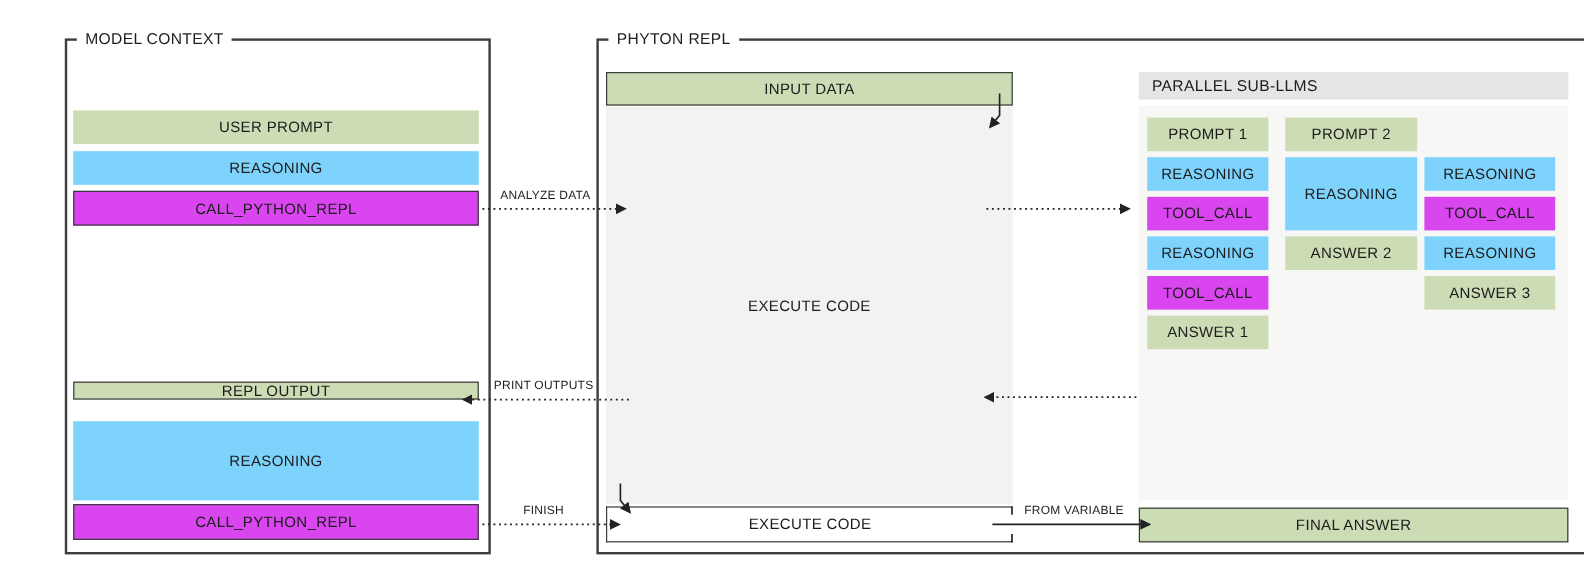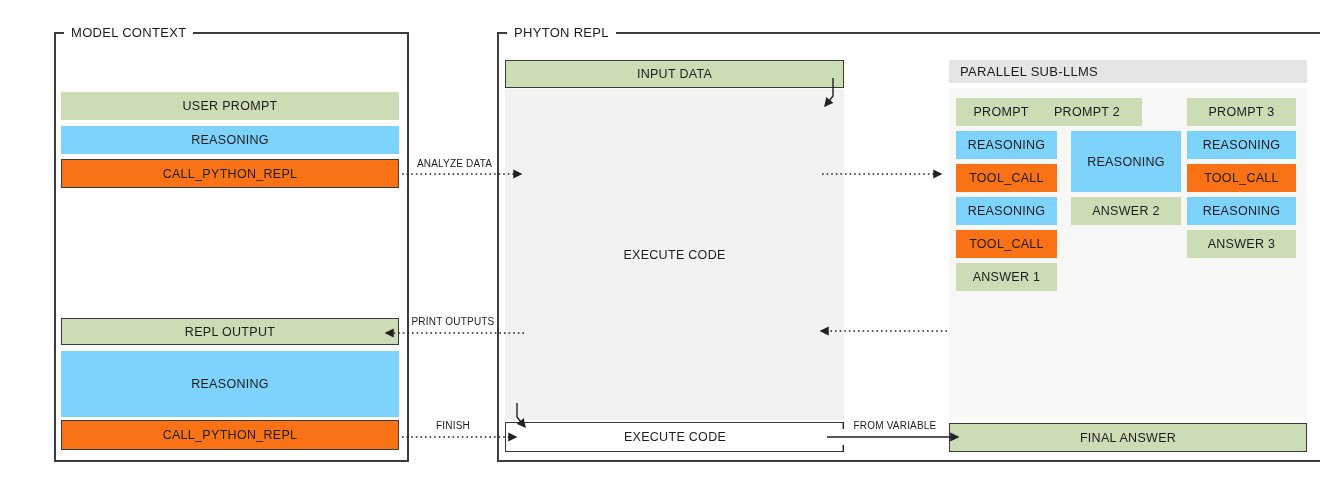--- a/index.html
+++ b/index.html
@@ -31,21 +31,21 @@
   .block{
     position:absolute;
     display:flex;align-items:center;justify-content:center;
     font-size:12.5px;letter-spacing:0.3px;
     box-sizing:border-box;
     white-space:nowrap;
     z-index:2;
   }
   .green{background:#ccdcb4;}
   .lav{background:#7dd3fc;}
-  .pink{background:#f97316;}
+  .pink{background:#d946ef;}
   .bordered{border:1.6px solid #3a3a3a;}
   .gray-area{
     position:absolute;
     background:#f2f2f1;
     display:flex;align-items:center;justify-content:center;
     font-size:12.5px;letter-spacing:0.3px;
     z-index:1;
   }
   .exec-box{
     position:absolute;
@@ -92,21 +92,21 @@
 <body>
 
 <div class="canvas">
 
   <div class="outer" style="left:30px;top:32px;width:355px;height:430px"></div>
   <div class="boxlabel" style="left:40px;top:25px">MODEL CONTEXT</div>
 
   <div class="block green" style="left:37px;top:92px;width:338px;height:28px">USER PROMPT</div>
   <div class="block lav" style="left:37px;top:126px;width:338px;height:28px">REASONING</div>
   <div class="block pink bordered" style="left:37px;top:159px;width:338px;height:29px">CALL_PYTHON_REPL</div>
-  <div class="block green bordered" style="left:37px;top:318px;width:338px;height:27px">REPL OUTPUT</div>
+  <div class="block green bordered" style="left:37px;top:318px;width:338px;height:15px">REPL OUTPUT</div>
   <div class="block lav" style="left:37px;top:351px;width:338px;height:66px">REASONING</div>
   <div class="block pink bordered" style="left:37px;top:420px;width:338px;height:30px">CALL_PYTHON_REPL</div>
 
   <div class="outer" style="left:473px;top:32px;width:835px;height:430px"></div>
   <div class="boxlabel" style="left:483px;top:25px">PHYTON REPL</div>
 
   <div class="block green bordered" style="left:481px;top:60px;width:339px;height:28px">INPUT DATA</div>
 
   <div class="gray-area" style="left:481px;top:89px;width:339px;height:331px">
     <span>EXECUTE CODE</span>
@@ -121,25 +121,24 @@
   </div>
   <div class="panel-body" style="left:925px;top:88px;width:358px;height:329px"></div>
 
   <div class="block green" style="left:932px;top:98px;width:101px;height:28px">PROMPT 1</div>
   <div class="block lav" style="left:932px;top:131px;width:101px;height:28px">REASONING</div>
   <div class="block pink" style="left:932px;top:164px;width:101px;height:28px">TOOL_CALL</div>
   <div class="block lav" style="left:932px;top:197px;width:101px;height:28px">REASONING</div>
   <div class="block pink" style="left:932px;top:230px;width:101px;height:28px">TOOL_CALL</div>
   <div class="block green" style="left:932px;top:263px;width:101px;height:28px">ANSWER 1</div>
 
-  <div class="block green" style="left:1008px;top:98px;width:110px;height:28px">PROMPT 2</div>
+  <div class="block green" style="left:1047px;top:98px;width:110px;height:28px">PROMPT 2</div>
   <div class="block lav" style="left:1047px;top:131px;width:110px;height:61px">REASONING</div>
   <div class="block green" style="left:1047px;top:197px;width:110px;height:28px">ANSWER 2</div>
 
-  <div class="block green" style="left:1163px;top:98px;width:109px;height:28px">PROMPT 3</div>
   <div class="block lav" style="left:1163px;top:131px;width:109px;height:28px">REASONING</div>
   <div class="block pink" style="left:1163px;top:164px;width:109px;height:28px">TOOL_CALL</div>
   <div class="block lav" style="left:1163px;top:197px;width:109px;height:28px">REASONING</div>
   <div class="block green" style="left:1163px;top:230px;width:109px;height:28px">ANSWER 3</div>
 
   <div class="block green bordered" style="left:925px;top:423px;width:358px;height:29px">FINAL ANSWER</div>
 
   <div class="arrow-label" style="left:383px;top:158px;width:95px">ANALYZE DATA</div>
   <div class="arrow-label" style="left:374px;top:316px;width:110px">PRINT OUTPUTS</div>
   <div class="arrow-label" style="left:384px;top:420px;width:90px">FINISH</div>

